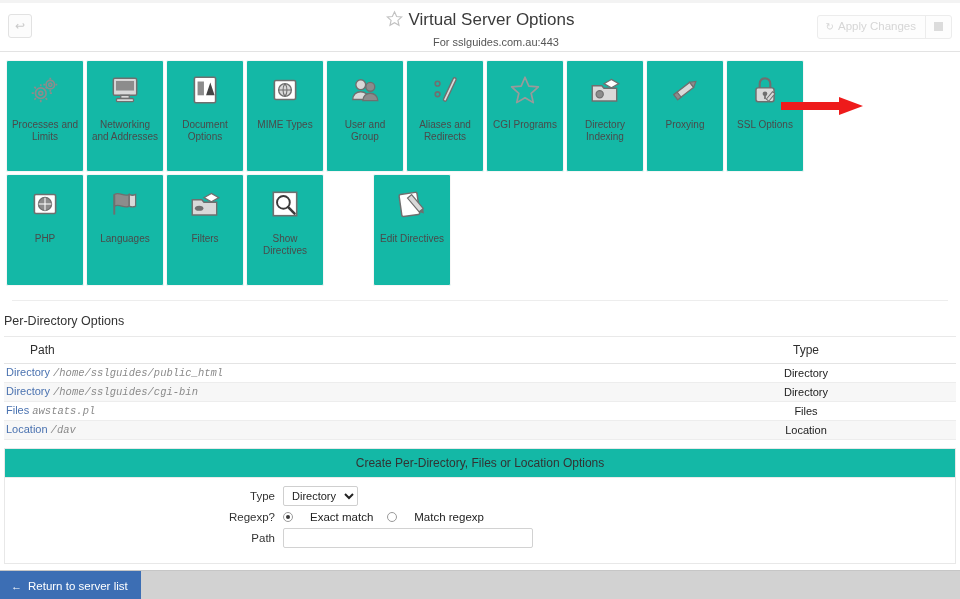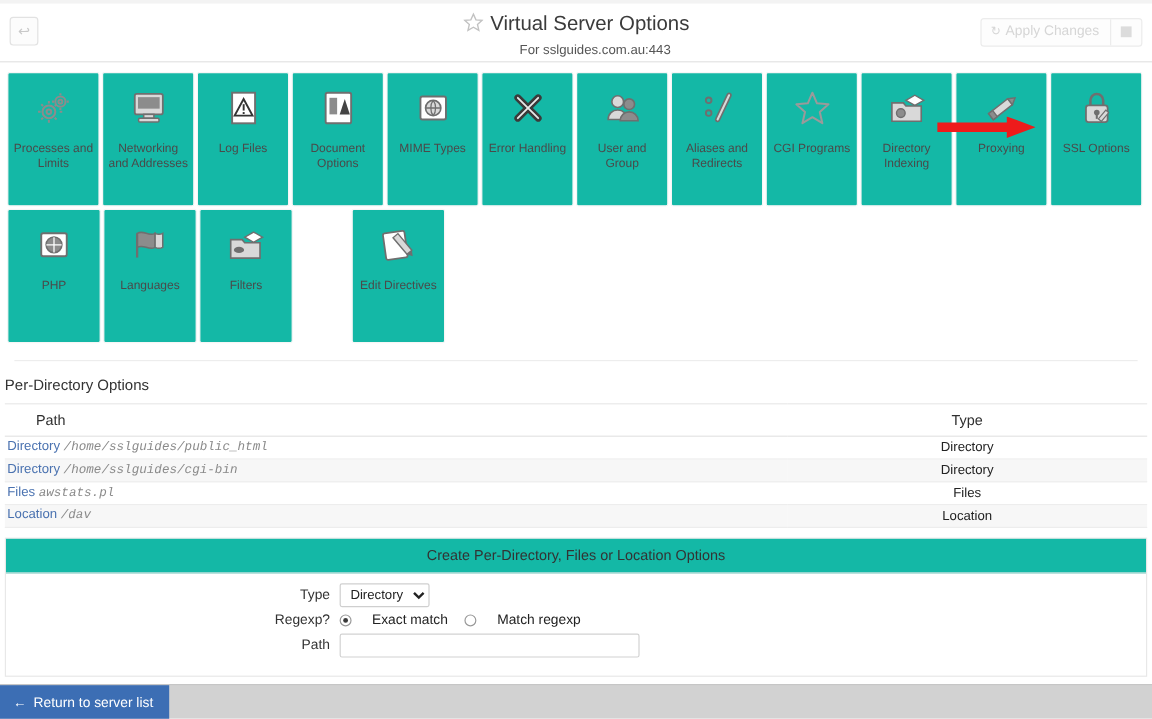--- a/index.html
+++ b/index.html
@@ -332,62 +332,36 @@
             <rect x="7.5" y="7.5" width="17" height="9" fill="#8c8c8c"></rect>
             <rect x="12" y="21" width="8" height="3" fill="#d9d9d9" stroke="#6f6f6f" stroke-width="1.2"></rect>
             <rect x="8" y="24" width="16" height="3" rx="1" fill="#d9d9d9" stroke="#6f6f6f" stroke-width="1.2"></rect>
           </svg>
         </div>
         <div class="tile-label">Networking and Addresses</div>
       </div>
       <div class="tile" style="margin-right: 2px;">
         <div class="tile-icon">
           <svg width="34" height="34" viewBox="0 0 32 32">
-            <rect x="7" y="4" width="18" height="24" fill="#fff" stroke="#6f6f6f" stroke-width="1.5"></rect>
-            <polygon points="16,9 23,22 9,22" fill="none" stroke="#333" stroke-width="1.5"></polygon>
-            <rect x="15.3" y="13" width="1.5" height="5" fill="#333"></rect>
-            <rect x="15.3" y="19.2" width="1.5" height="1.5" fill="#333"></rect>
-          </svg>
-        </div>
-        <div class="tile-label">Log Files</div>
-      </div>
-      <div class="tile" style="margin-right: 2px;">
-        <div class="tile-icon">
-          <svg width="34" height="34" viewBox="0 0 32 32">
             <rect x="6" y="4" width="20" height="24" rx="1.5" fill="#fff" stroke="#6f6f6f" stroke-width="1.5"></rect>
             <rect x="9" y="8" width="6" height="13" fill="#8c8c8c"></rect>
             <polygon points="17,21 21,9 25,21" fill="#444"></polygon>
           </svg>
         </div>
         <div class="tile-label">Document Options</div>
       </div>
       <div class="tile" style="margin-right: 2px;">
         <div class="tile-icon">
           <svg width="34" height="34" viewBox="0 0 32 32">
             <rect x="6" y="7" width="20" height="18" rx="1.5" fill="#fff" stroke="#6f6f6f" stroke-width="1.5"></rect>
             <circle cx="16" cy="16" r="6" fill="#d9d9d9" stroke="#6f6f6f" stroke-width="1.3"></circle>
             <path d="M10 16h12M16 10c2.5 3 2.5 9 0 12M16 10c-2.5 3-2.5 9 0 12" fill="none" stroke="#6f6f6f" stroke-width="1"></path>
           </svg>
         </div>
         <div class="tile-label">MIME Types</div>
-      </div>
-      <div class="tile" style="margin-right: 2px;">
-        <div class="tile-icon">
-          <svg width="34" height="34" viewBox="0 0 32 32">
-            <g stroke="#3a3a3a" stroke-width="5.4" stroke-linecap="round">
-              <path d="M8 8 L24 24"></path>
-              <path d="M24 8 L8 24"></path>
-            </g>
-            <g stroke="#e9e9e9" stroke-width="1.4" stroke-linecap="round">
-              <path d="M8 8 L24 24"></path>
-              <path d="M24 8 L8 24"></path>
-            </g>
-          </svg>
-        </div>
-        <div class="tile-label">Error Handling</div>
       </div>
       <div class="tile" style="margin-right: 2px;">
         <div class="tile-icon">
           <svg width="34" height="34" viewBox="0 0 32 32">
             <circle cx="12" cy="11" r="4.6" fill="#d9d9d9" stroke="#6f6f6f" stroke-width="1.3"></circle>
             <path d="M4.5 25c0-4.6 3.4-7.4 7.5-7.4s7.5 2.8 7.5 7.4z" fill="#d9d9d9" stroke="#6f6f6f" stroke-width="1.3"></path>
             <circle cx="21" cy="13" r="4.2" fill="#8c8c8c" stroke="#6f6f6f" stroke-width="1.3"></circle>
             <path d="M14 26c0-4.3 3.2-6.9 7-6.9s7 2.6 7 6.9z" fill="#8c8c8c" stroke="#6f6f6f" stroke-width="1.3"></path>
           </svg>
         </div>
@@ -474,20 +448,30 @@
       </div>
       <div class="tile" style="margin-right: 2px;">
         <div class="tile-icon">
           <svg width="34" height="34" viewBox="0 0 32 32">
             <path d="M22 6 L29 10 L22 14 L15 10 Z" fill="#fff" stroke="#6f6f6f" stroke-width="1.1"></path>
             <path d="M4 12h9l2 2.4h12v12H4z" fill="#d9d9d9" stroke="#6f6f6f" stroke-width="1.3"></path>
             <ellipse cx="10.5" cy="20" rx="4" ry="2.4" fill="#6f6f6f"></ellipse>
           </svg>
         </div>
         <div class="tile-label">Filters</div>
+      </div>
+      <div class="tile" style="margin-right: 2px;">
+        <div class="tile-icon">
+          <svg width="34" height="34" viewBox="0 0 32 32">
+            <rect x="5" y="5" width="22" height="22" fill="#fff" stroke="#6f6f6f" stroke-width="1.5"></rect>
+            <circle cx="14.5" cy="14.5" r="6" fill="none" stroke="#3a3a3a" stroke-width="1.8"></circle>
+            <path d="M19 19 L25 25" stroke="#3a3a3a" stroke-width="2.4" stroke-linecap="round"></path>
+          </svg>
+        </div>
+        <div class="tile-label">Show Directives</div>
       </div>
       <div class="tile" style="margin-right: 2px; margin-left: 47px;">
         <div class="tile-icon">
           <svg width="34" height="34" viewBox="0 0 32 32">
             <rect x="5" y="6" width="17" height="21" rx="1.5" fill="#fff" stroke="#6f6f6f" stroke-width="1.4" transform="rotate(-8 13 16)"></rect>
             <g transform="rotate(-40 20 14)">
               <rect x="16" y="6" width="5" height="17" fill="#d9d9d9" stroke="#6f6f6f" stroke-width="1.1"></rect>
               <polygon points="16,23 18.5,27 21,23" fill="#6f6f6f"></polygon>
             </g>
           </svg>

